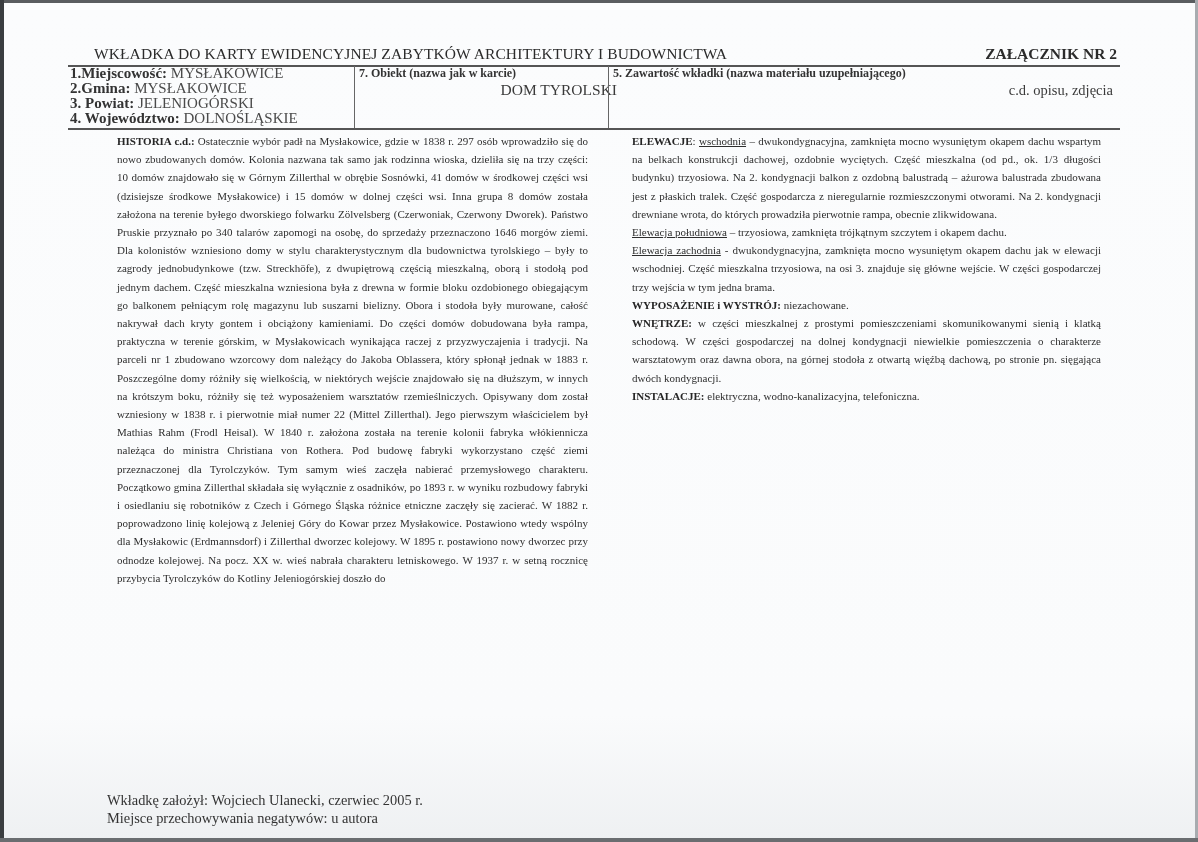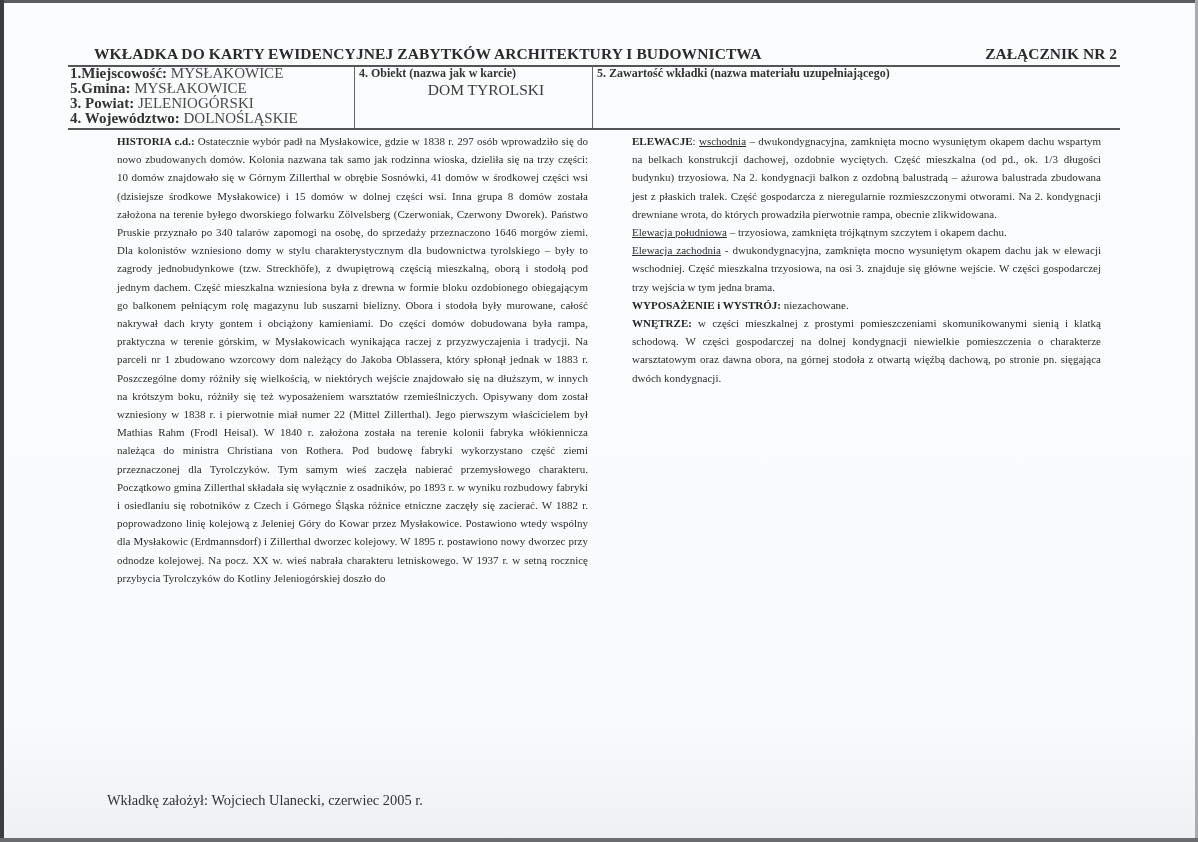--- a/index.html
+++ b/index.html
@@ -14,37 +14,37 @@
     position:absolute; left:0; top:0; width:1198px; height:842px;
     background:linear-gradient(180deg,#fbfcfd 0%, #fafbfc 85%, #eef0f2 100%);
   }
   .edge-left { position:absolute; left:0; top:0; width:4px; height:842px; background:#3a3d40; }
   .edge-top { position:absolute; left:0; top:0; width:1198px; height:3px; background:#5a5d60; }
   .edge-right { position:absolute; right:0; top:0; width:3px; height:842px; background:#a8acb0; }
   .edge-bottom { position:absolute; left:0; bottom:0; width:1198px; height:4px; background:#6a6d70; }
 
   .title-row { position:absolute; top:45px; left:68px; width:1052px; height:20px; }
   .doc-title {
-    position:absolute; left:26px; top:0; font-weight:bold; font-size:15.5px; letter-spacing:0.1px; color:#2b2b2b;
+    position:absolute; left:26px; top:0; font-weight:normal; font-size:15.5px; letter-spacing:0.1px; color:#2b2b2b;
   }
   .annex {
     position:absolute; right:3px; top:0; font-weight:bold; font-size:15.5px; color:#2b2b2b;
   }
   .rule { position:absolute; background:#555; }
 
   .hdr-box { position:absolute; top:66px; left:68px; width:1052px; height:62px; }
   .hdr-col { position:absolute; top:0; height:62px; }
   .col1 { left:0; width:286px; }
   .col2 { left:286px; width:262px; border-left:1px solid #666; }
-  .col3 { left:524px; width:504px; border-left:1px solid #666;font-family:Liberation Serif, serif; }
+  .col3 { left:540px; width:504px; border-left:1px solid #666;font-family:Liberation Serif, serif; }
   .field { font-size:15px; line-height:15px; padding-left:2px; white-space:nowrap; }
   .field b { font-weight:bold; color:#333; }
   .field span.v { color:#4a4a4a; }
   .col-label { font-size:12px; font-weight:bold; padding-left:4px; line-height:15px; color:#333; white-space:nowrap; }
-  .col-value { text-align:center; font-size:15.5px; line-height:18px; color:#3a3a3a; }
+  .col-value { text-align:right; font-size:15.5px; line-height:18px; color:#3a3a3a; }
 
   .text-col {
     position:absolute; top:132px; font-size:11px; line-height:18.2px; text-align:justify; color:#2e2e2e;
   }
   .left-col { left:117px; width:471px; }
   .right-col { left:632px; width:469px; }
   .text-col p { margin:0; }
   .text-col b { font-weight:bold; color:#262626; }
   .u { text-decoration:underline;margin-top:41px; }
   .footer { position:absolute; left:107px; top:791px; font-size:14.4px; line-height:18.2px; color:#333; }
@@ -60,42 +60,45 @@
 
   <div class="title-row">
     <div class="doc-title">WKŁADKA DO KARTY EWIDENCYJNEJ ZABYTKÓW ARCHITEKTURY I BUDOWNICTWA</div>
     <div class="annex">ZAŁĄCZNIK NR 2</div>
   </div>
   <div class="rule" style="top:65px;left:68px;width:1052px;height:1.5px;"></div>
 
   <div class="hdr-box">
     <div class="hdr-col col1">
       <div class="field"><b>1.Miejscowość:</b> <span class="v">MYSŁAKOWICE</span></div>
-      <div class="field"><b>5.Gmina:</b> <span class="v">MYSŁAKOWICE</span></div>
+      <div class="field"><b>2.Gmina:</b> <span class="v">MYSŁAKOWICE</span></div>
       <div class="field"><b>3. Powiat:</b> <span class="v">JELENIOGÓRSKI</span></div>
       <div class="field"><b>4. Województwo:</b> <span class="v">DOLNOŚLĄSKIE</span></div>
     </div>
     <div class="hdr-col col2">
-      <div class="col-label">4. Obiekt (nazwa jak w karcie)</div>
+      <div class="col-label">7. Obiekt (nazwa jak w karcie)</div>
       <div class="col-value">DOM TYROLSKI</div>
     </div>
     <div class="hdr-col col3">
       <div class="col-label">5. Zawartość wkładki (nazwa materiału uzupełniającego)</div>
+      <div class="col-value" style="font-size:14.5px;">c.d. opisu, zdjęcia</div>
     </div>
   </div>
   <div class="rule" style="top:128px;left:68px;width:1052px;height:1.5px;"></div>
 
   <div class="text-col left-col">
     <p><b>HISTORIA c.d.:</b><span> Ostatecznie wybór padł na Mysłakowice, gdzie w 1838 r. 297 osób wprowadziło się do nowo zbudowanych domów. Kolonia nazwana tak samo jak rodzinna wioska, dzieliła się na trzy części: 10 domów znajdowało się w Górnym Zillerthal w obrębie Sosnówki, 41 domów w środkowej części wsi (dzisiejsze środkowe Mysłakowice) i 15 domów w dolnej części wsi. Inna grupa 8 domów została założona na terenie byłego dworskiego folwarku Zölvelsberg (Czerwoniak, Czerwony Dworek). Państwo Pruskie przyznało po 340 talarów zapomogi na osobę, do sprzedaży przeznaczono 1646 morgów ziemi. Dla kolonistów wzniesiono domy w stylu charakterystycznym dla budownictwa tyrolskiego – były to zagrody jednobudynkowe (tzw. Streckhöfe), z dwupiętrową częścią mieszkalną, oborą i stodołą pod jednym dachem. Część mieszkalna wzniesiona była z drewna w formie bloku ozdobionego obiegającym go balkonem pełniącym rolę magazynu lub suszarni bielizny. Obora i stodoła były murowane, całość nakrywał dach kryty gontem i obciążony kamieniami. Do części domów dobudowana była rampa, praktyczna w terenie górskim, w Mysłakowicach wynikająca raczej z przyzwyczajenia i tradycji. Na parceli nr 1 zbudowano wzorcowy dom należący do Jakoba Oblassera, który spłonął jednak w 1883 r. Poszczególne domy różniły się wielkością, w niektórych wejście znajdowało się na dłuższym, w innych na krótszym boku, różniły się też wyposażeniem warsztatów rzemieślniczych. Opisywany dom został wzniesiony w 1838 r. i pierwotnie miał numer 22 (Mittel Zillerthal). Jego pierwszym właścicielem był Mathias Rahm (Frodl Heisal). W 1840 r. założona została na terenie kolonii fabryka włókiennicza należąca do ministra Christiana von Rothera. Pod budowę fabryki wykorzystano część ziemi przeznaczonej dla Tyrolczyków. Tym samym wieś zaczęła nabierać przemysłowego charakteru. Początkowo gmina Zillerthal składała się wyłącznie z osadników, po 1893 r. w wyniku rozbudowy fabryki i osiedlaniu się robotników z Czech i Górnego Śląska różnice etniczne zaczęły się zacierać. W 1882 r. poprowadzono linię kolejową z Jeleniej Góry do Kowar przez Mysłakowice. Postawiono wtedy wspólny dla Mysłakowic (Erdmannsdorf) i Zillerthal dworzec kolejowy. W 1895 r. postawiono nowy dworzec przy odnodze kolejowej. Na pocz. XX w. wieś nabrała charakteru letniskowego. W 1937 r. w setną rocznicę przybycia Tyrolczyków do Kotliny Jeleniogórskiej doszło do</span></p>
   </div>
 
   <div class="text-col right-col">
     <p><b>ELEWACJE</b><span>: </span><span class="u">wschodnia</span><span> – dwukondygnacyjna, zamknięta mocno wysuniętym okapem dachu wspartym na belkach konstrukcji dachowej, ozdobnie wyciętych. Część mieszkalna (od pd., ok. 1/3 długości budynku) trzyosiowa. Na 2. kondygnacji balkon z ozdobną balustradą – ażurowa balustrada zbudowana jest z płaskich tralek. Część gospodarcza z nieregularnie rozmieszczonymi otworami. Na 2. kondygnacji drewniane wrota, do których prowadziła pierwotnie rampa, obecnie zlikwidowana.</span></p>
     <p><span class="u">Elewacja południowa</span><span> – trzyosiowa, zamknięta trójkątnym szczytem i okapem dachu.</span></p>
     <p><span class="u">Elewacja zachodnia</span><span> - dwukondygnacyjna, zamknięta mocno wysuniętym okapem dachu jak w elewacji wschodniej. Część mieszkalna trzyosiowa, na osi 3. znajduje się główne wejście. W części gospodarczej trzy wejścia w tym jedna brama.</span></p>
     <p><b>WYPOSAŻENIE i WYSTRÓJ:</b><span> niezachowane.</span></p>
     <p><b>WNĘTRZE:</b><span> w części mieszkalnej z prostymi pomieszczeniami skomunikowanymi sienią i klatką schodową. W części gospodarczej na dolnej kondygnacji niewielkie pomieszczenia o charakterze warsztatowym oraz dawna obora, na górnej stodoła z otwartą więźbą dachową, po stronie pn. sięgająca dwóch kondygnacji.</span></p>
+    <p><b>INSTALACJE:</b><span> elektryczna, wodno-kanalizacyjna, telefoniczna.</span></p>
   </div>
 
   <div class="footer">
     <div>Wkładkę założył: Wojciech Ulanecki, czerwiec 2005 r.</div>
+    <div>Miejsce przechowywania negatywów: u autora</div>
   </div>
 </div>
 
 </body></html>

